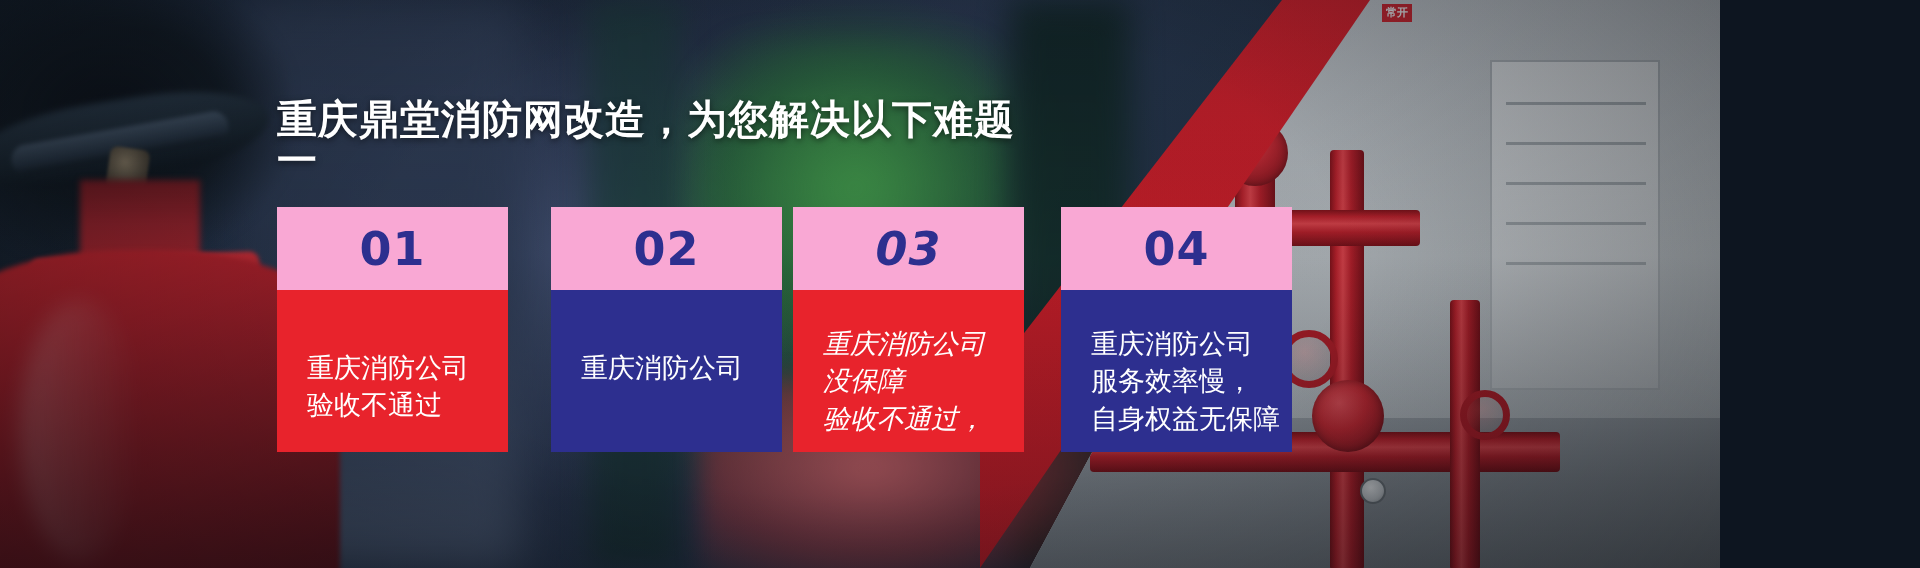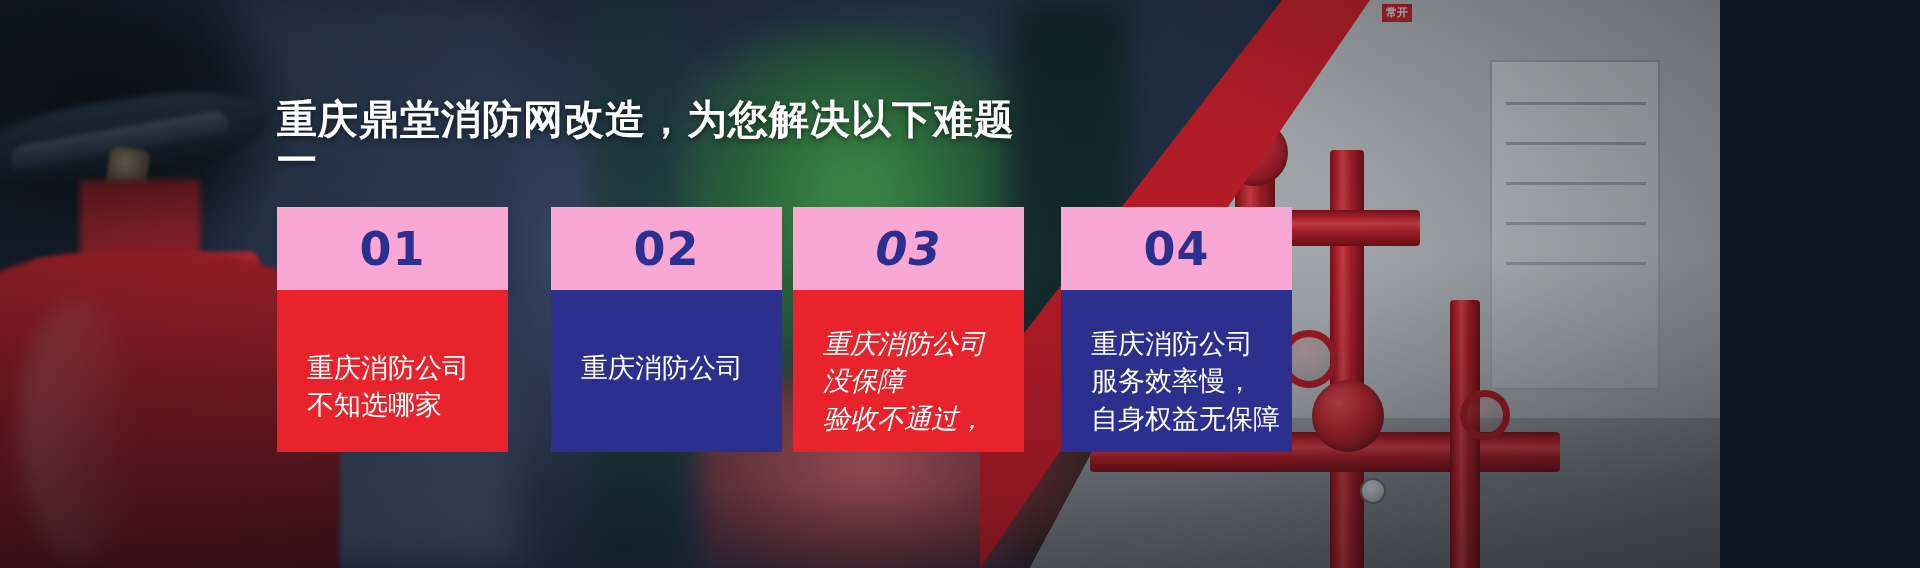--- a/index.html
+++ b/index.html
@@ -283,21 +283,21 @@
     <div class="title-dash">一</div>
 
     <div class="cards">
 
       <div class="card">
         <div class="card-head">
           <span class="card-num">01</span>
         </div>
         <div class="card-body red">
           <span class="card-line">重庆消防公司</span>
-          <span class="card-line">不知选哪家</span>
+          <span class="card-line">验收不通过</span>
         </div>
       </div>
 
       <div class="card">
         <div class="card-head">
           <span class="card-num">02</span>
         </div>
         <div class="card-body blue">
           <span class="card-line">重庆消防公司</span>
         </div>

